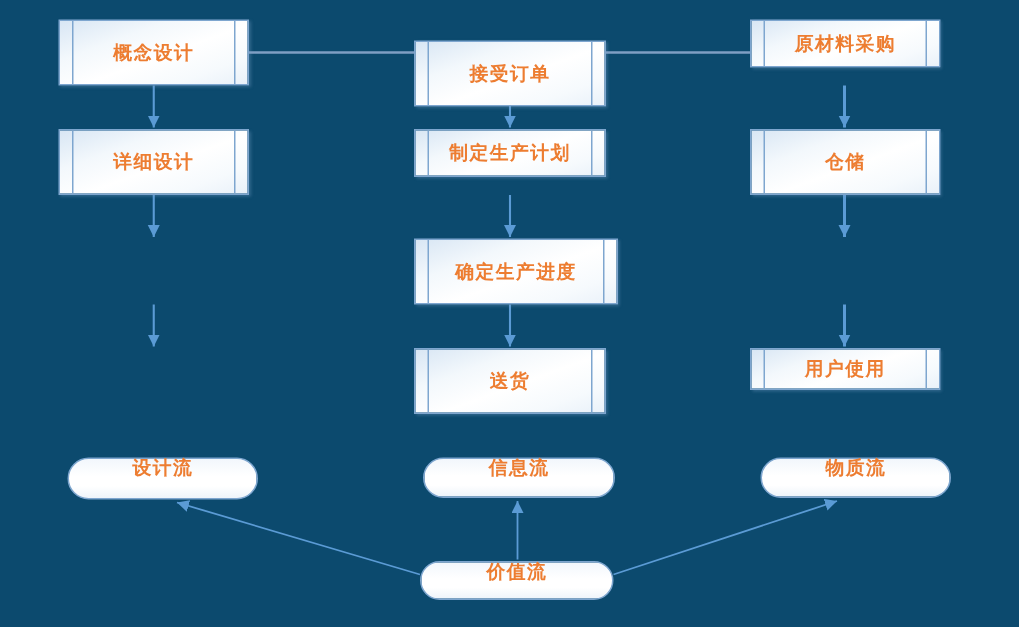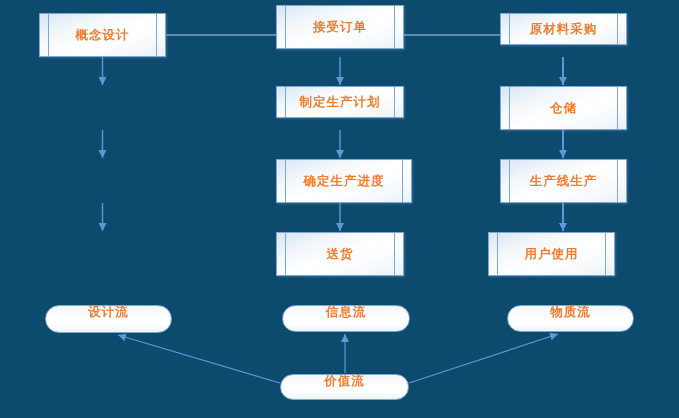--- a/index.html
+++ b/index.html
@@ -59,44 +59,44 @@
     <line x1="563" y1="203" x2="563" y2="231" stroke="#5b9bd5" stroke-width="2" marker-end="url(#arw)"></line>
 
     <line x1="280" y1="383" x2="118" y2="335" stroke="#5b9bd5" stroke-width="1.2" marker-end="url(#arw)"></line>
     <line x1="345" y1="373" x2="345" y2="334" stroke="#5b9bd5" stroke-width="1.2" marker-end="url(#arw)"></line>
     <line x1="409" y1="383" x2="558" y2="334" stroke="#5b9bd5" stroke-width="1.2" marker-end="url(#arw)"></line>
   </svg>
 
   <div class="node" style="left:39px;top:13px;width:127px;height:44px">
       <span class="lbl">概念设计</span>
     </div>
+  <div class="node" style="left:39px;top:86px;width:127px;height:44px">
+      <span class="lbl">详细设计</span>
+    </div>
 
-  <div class="node" style="left:276px;top:5px;width:128px;height:44px">
+  <div class="node" style="left:276px;top:27px;width:128px;height:44px">
       <span class="lbl">接受订单</span>
     </div>
   <div class="node" style="left:276px;top:86px;width:128px;height:32px">
       <span class="lbl">制定生产计划</span>
     </div>
   <div class="node" style="left:276px;top:159px;width:136px;height:44px">
       <span class="lbl">确定生产进度</span>
     </div>
   <div class="node" style="left:276px;top:232px;width:128px;height:44px">
       <span class="lbl">送货</span>
     </div>
 
   <div class="node" style="left:500px;top:13px;width:127px;height:32px">
       <span class="lbl">原材料采购</span>
     </div>
   <div class="node" style="left:500px;top:86px;width:127px;height:44px">
       <span class="lbl">仓储</span>
     </div>
-  <div class="node" style="left:500px;top:159px;width:127px;height:44px">
-      <span class="lbl">生产线生产</span>
-    </div>
-  <div class="node" style="left:488px;top:232px;width:127px;height:44px">
+  <div class="node" style="left:500px;top:232px;width:127px;height:28px">
       <span class="lbl">用户使用</span>
     </div>
 
   <div class="flow" style="left:45px;top:305px;width:127px;height:28px">
       <span class="lbl">设计流</span>
     </div>
   <div class="flow" style="left:282px;top:305px;width:128px;height:27px">
       <span class="lbl">信息流</span>
     </div>
   <div class="flow" style="left:507px;top:305px;width:127px;height:27px">

